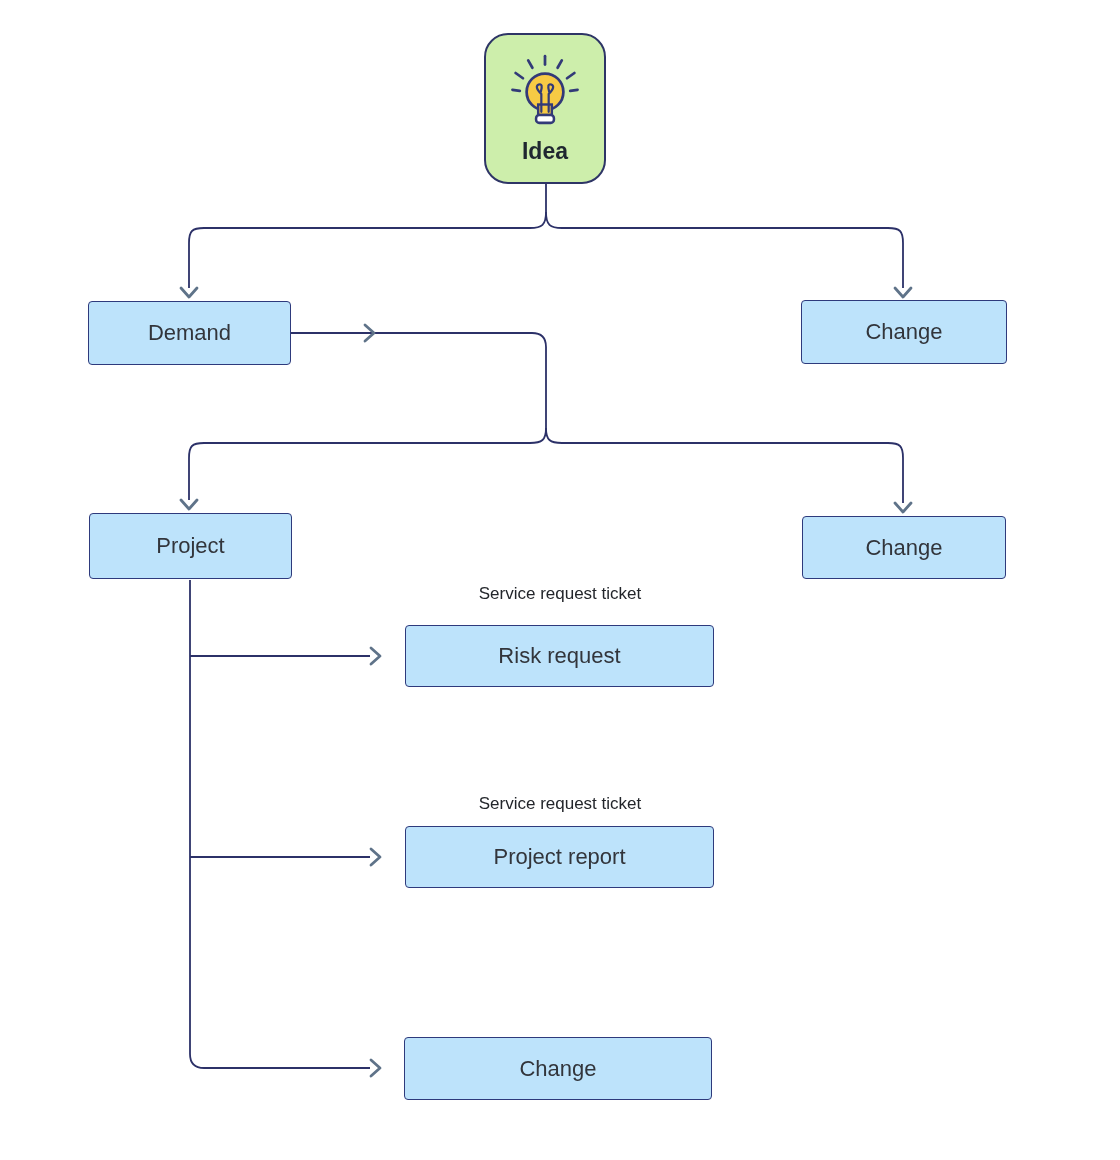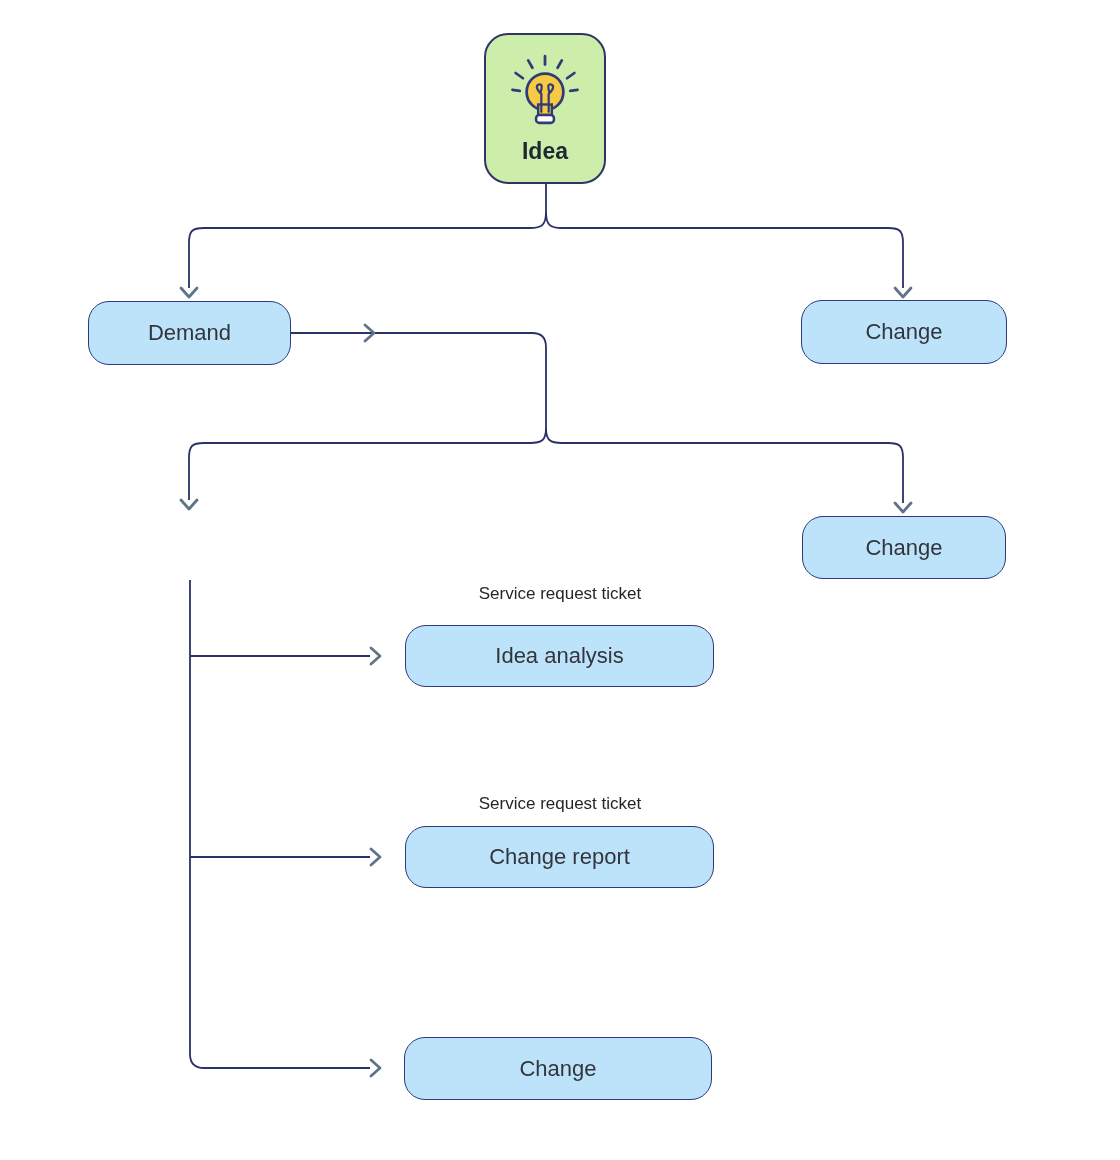--- a/index.html
+++ b/index.html
@@ -37,21 +37,21 @@
     position: absolute;
     box-sizing: border-box;
     display: flex;
     align-items: center;
     justify-content: center;
     text-align: center;
   }
   .node.blue {
     background: var(--node_blue_fill, #bde3fb);
     border: 1.6px solid var(--node_blue_border, #2e3a7c);
-    border-radius: 21px;
+    border-radius: 4px;
     color: var(--label_text, #32353b);
     font-size: 22px;
   }
   .node.green {
     background: var(--node_green_fill, #cdeeab);
     border: 2px solid var(--node_green_border, #2e3566);
     border-radius: 24px;
     flex-direction: column;
     color: var(--label_text, #1f2730);
   }
@@ -122,31 +122,34 @@
     <span class="root-label">Idea</span>
   </div>
 
   <div class="node blue" style="left:88px; top:301px; width:203px; height:64px;">
     <span>Demand</span>
   </div>
   <div class="node blue" style="left:801px; top:300px; width:206px; height:64px;">
     <span>Change</span>
   </div>
 
+  <div class="node blue" style="left:89px; top:513px; width:203px; height:66px;">
+    <span>Project</span>
+  </div>
   <div class="node blue" style="left:802px; top:516px; width:204px; height:63px;">
     <span>Change</span>
   </div>
 
   <div class="caption" style="left:405px; top:584px;">Service request ticket</div>
   <div class="node blue" style="left:405px; top:625px; width:309px; height:62px;">
-    <span>Idea analysis</span>
+    <span>Risk request</span>
   </div>
 
   <div class="caption" style="left:405px; top:794px;">Service request ticket</div>
   <div class="node blue" style="left:405px; top:826px; width:309px; height:62px;">
-    <span>Change report</span>
+    <span>Project report</span>
   </div>
 
   <div class="node blue" style="left:404px; top:1037px; width:308px; height:63px;">
     <span>Change</span>
   </div>
 
 </div>
 
 </body></html>

